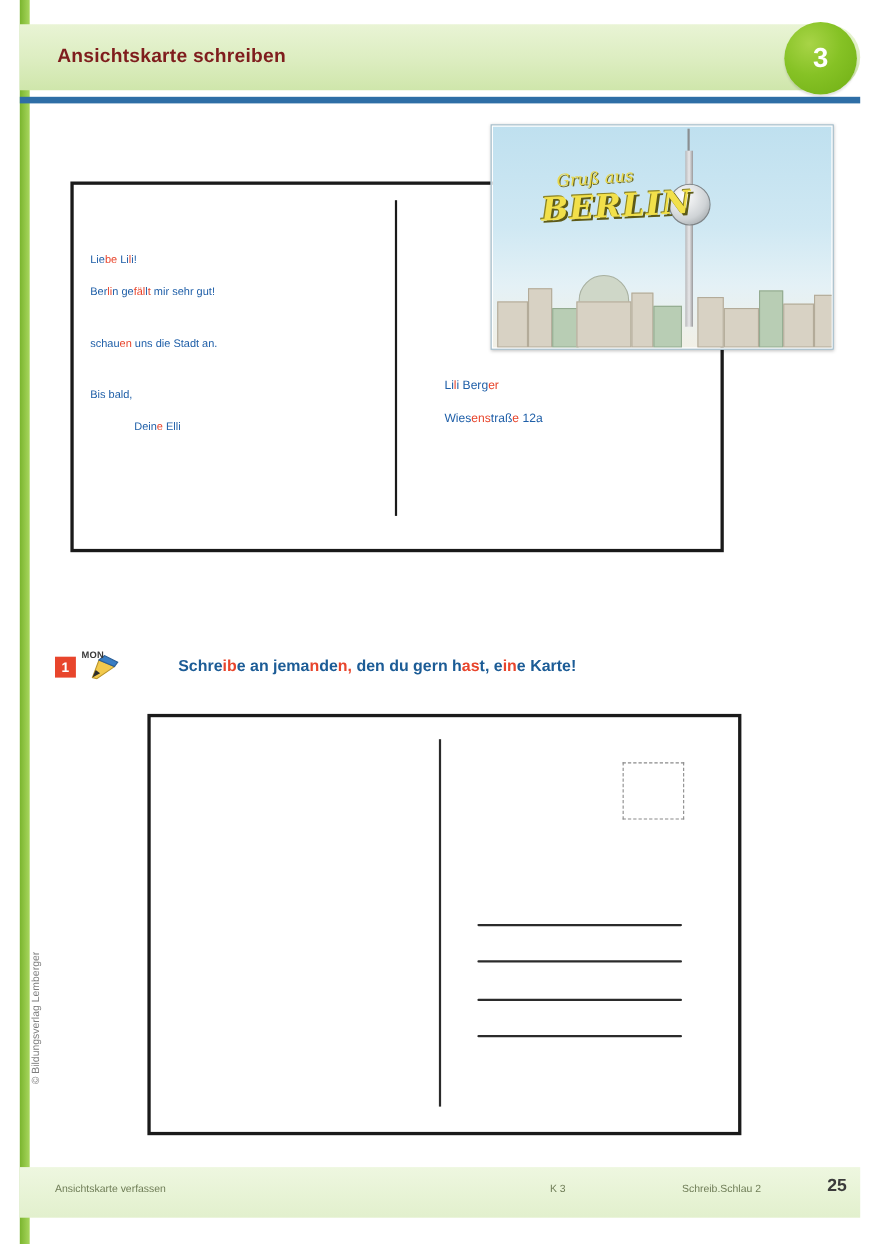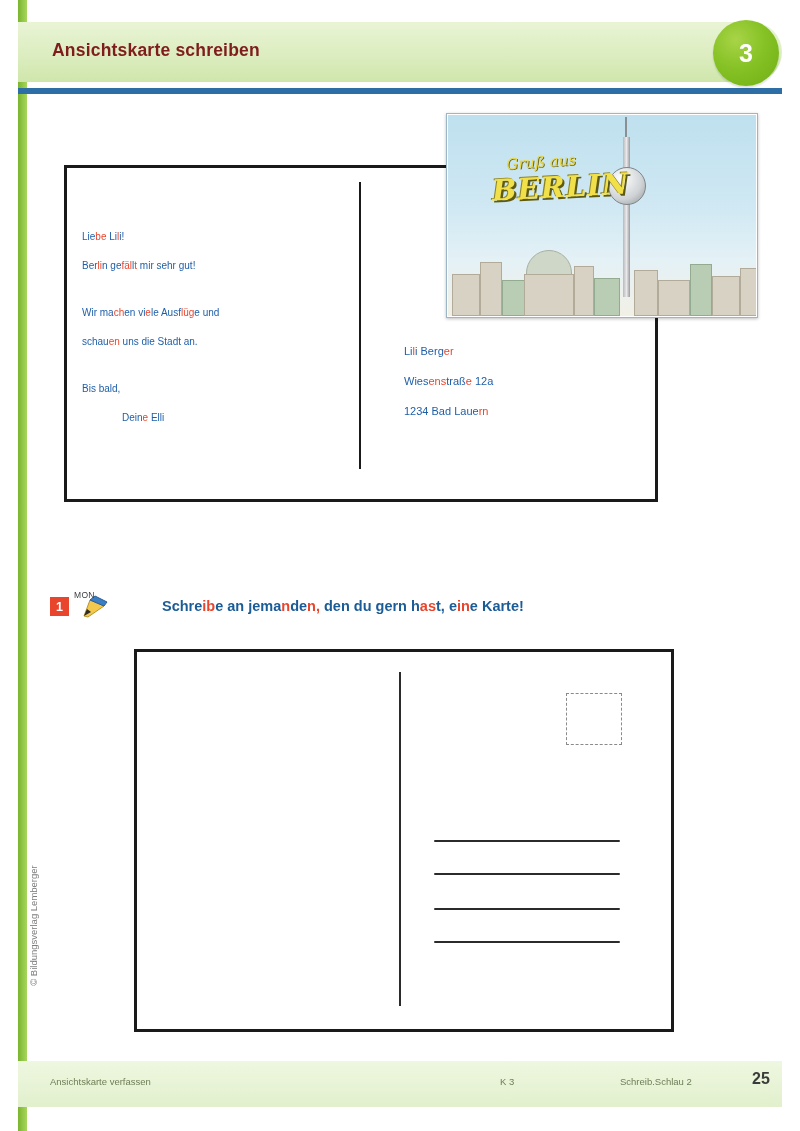--- a/index.html
+++ b/index.html
@@ -235,21 +235,21 @@
     left: 74px;
     top: 590px;
     width: 40px;
     height: 28px;
   }
   .mon-label {
     position: absolute;
     left: 0;
     top: 0;
     font-size: 8.5px;
-    font-weight: normal;
+    font-weight: bold;
     color: #3b3b3b;
     letter-spacing: .3px;
   }
   .task-text {
     position: absolute;
     left: 117px;
     top: 598px;
     font-size: 14.5px;
     font-weight: bold;
     color: #1c5c96;
@@ -363,38 +363,34 @@
 
 <div class="sample-text">
   <div>
     <span>Lie<span class="red">be</span> Li<span class="red">l</span>i!</span>
   </div>
   <div>
     <span>Ber<span class="red">li</span>n ge<span class="red">fäl</span>l<span class="red">t</span> mir sehr gut!</span>
   </div>
   <span class="gap"></span>
   <div>
-    <span>Wir ma<span class="red">ch</span>en vi<span class="red">e</span>le Ausf<span class="red">lüg</span>e und</span>
-  </div>
-  <div>
     <span>schau<span class="red">en</span> uns die Stadt an.</span>
   </div>
   <span class="gap"></span>
   <div>
     <span>Bis bald,</span>
   </div>
   <div class="indent">
     <span>Dein<span class="red">e </span>Elli</span>
   </div>
 </div>
 
 <div class="addr">
   <div>Li<span class="red">l</span>i Berg<span class="red">er</span></div>
   <div>Wies<span class="red">ens</span>traß<span class="red">e </span>12a</div>
-  <div>1234 Bad Laue<span class="red">rn</span></div>
 </div>
 
 <div class="photo">
   <div class="tower-spike"></div>
   <div class="tower-shaft"></div>
   <div class="tower-ball"></div>
 
   <div class="skyline">
     <div class="bld" style="left:4px;  width:26px; height:40px;"></div>
     <div class="bld" style="left:32px; width:20px; height:52px;"></div>

